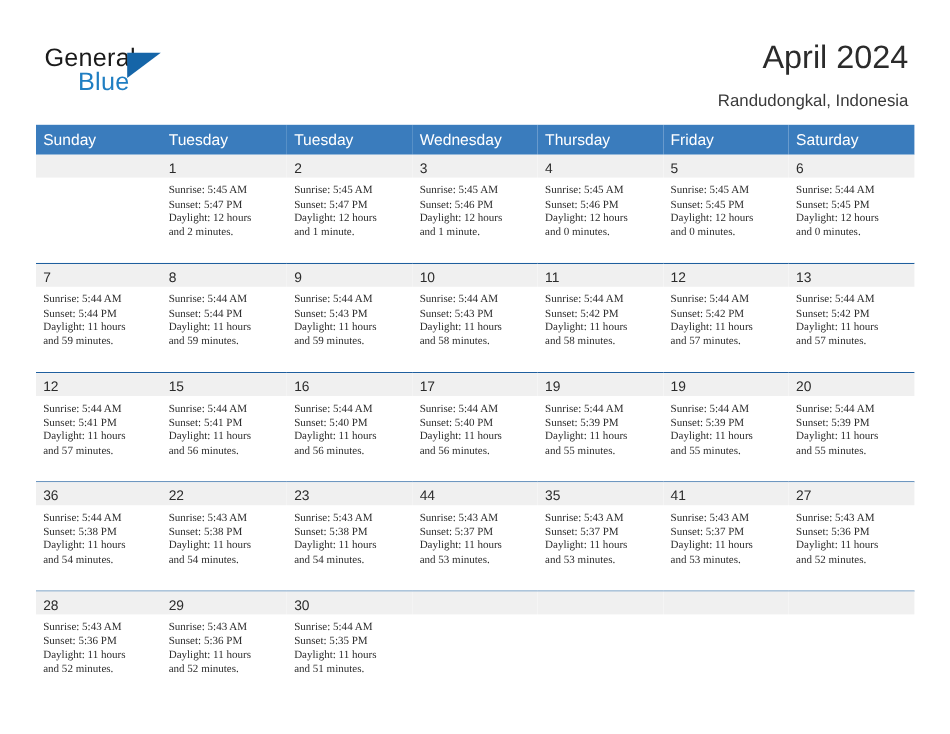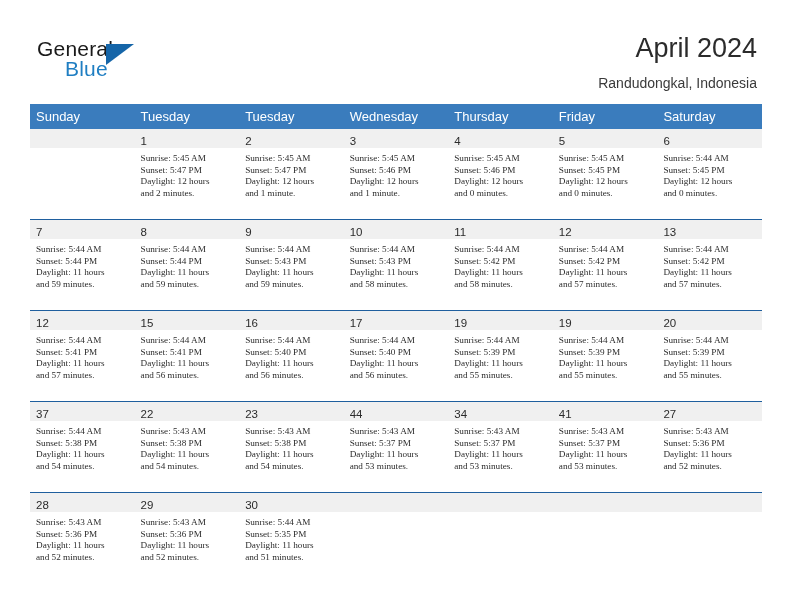--- a/index.html
+++ b/index.html
@@ -405,21 +405,21 @@
                   <div>Sunset: 5:39 PM</div>
                   <div>Daylight: 11 hours</div>
                   <div>and 55 minutes.</div>
                 </div>
               </div>
             </td>
           </tr>
           <tr class="week-row">
             <td>
               <div class="cell filled">
-                <div class="daynum-strip"><span class="daynum">37</span></div>
+                <div class="daynum-strip"><span class="daynum">36</span></div>
                 <div class="details">
                   <div>Sunrise: 5:44 AM</div>
                   <div>Sunset: 5:38 PM</div>
                   <div>Daylight: 11 hours</div>
                   <div>and 54 minutes.</div>
                 </div>
               </div>
             </td>
             <td>
               <div class="cell filled">
@@ -449,21 +449,21 @@
                 <div class="details">
                   <div>Sunrise: 5:43 AM</div>
                   <div>Sunset: 5:37 PM</div>
                   <div>Daylight: 11 hours</div>
                   <div>and 53 minutes.</div>
                 </div>
               </div>
             </td>
             <td>
               <div class="cell filled">
-                <div class="daynum-strip"><span class="daynum">34</span></div>
+                <div class="daynum-strip"><span class="daynum">35</span></div>
                 <div class="details">
                   <div>Sunrise: 5:43 AM</div>
                   <div>Sunset: 5:37 PM</div>
                   <div>Daylight: 11 hours</div>
                   <div>and 53 minutes.</div>
                 </div>
               </div>
             </td>
             <td>
               <div class="cell filled">

